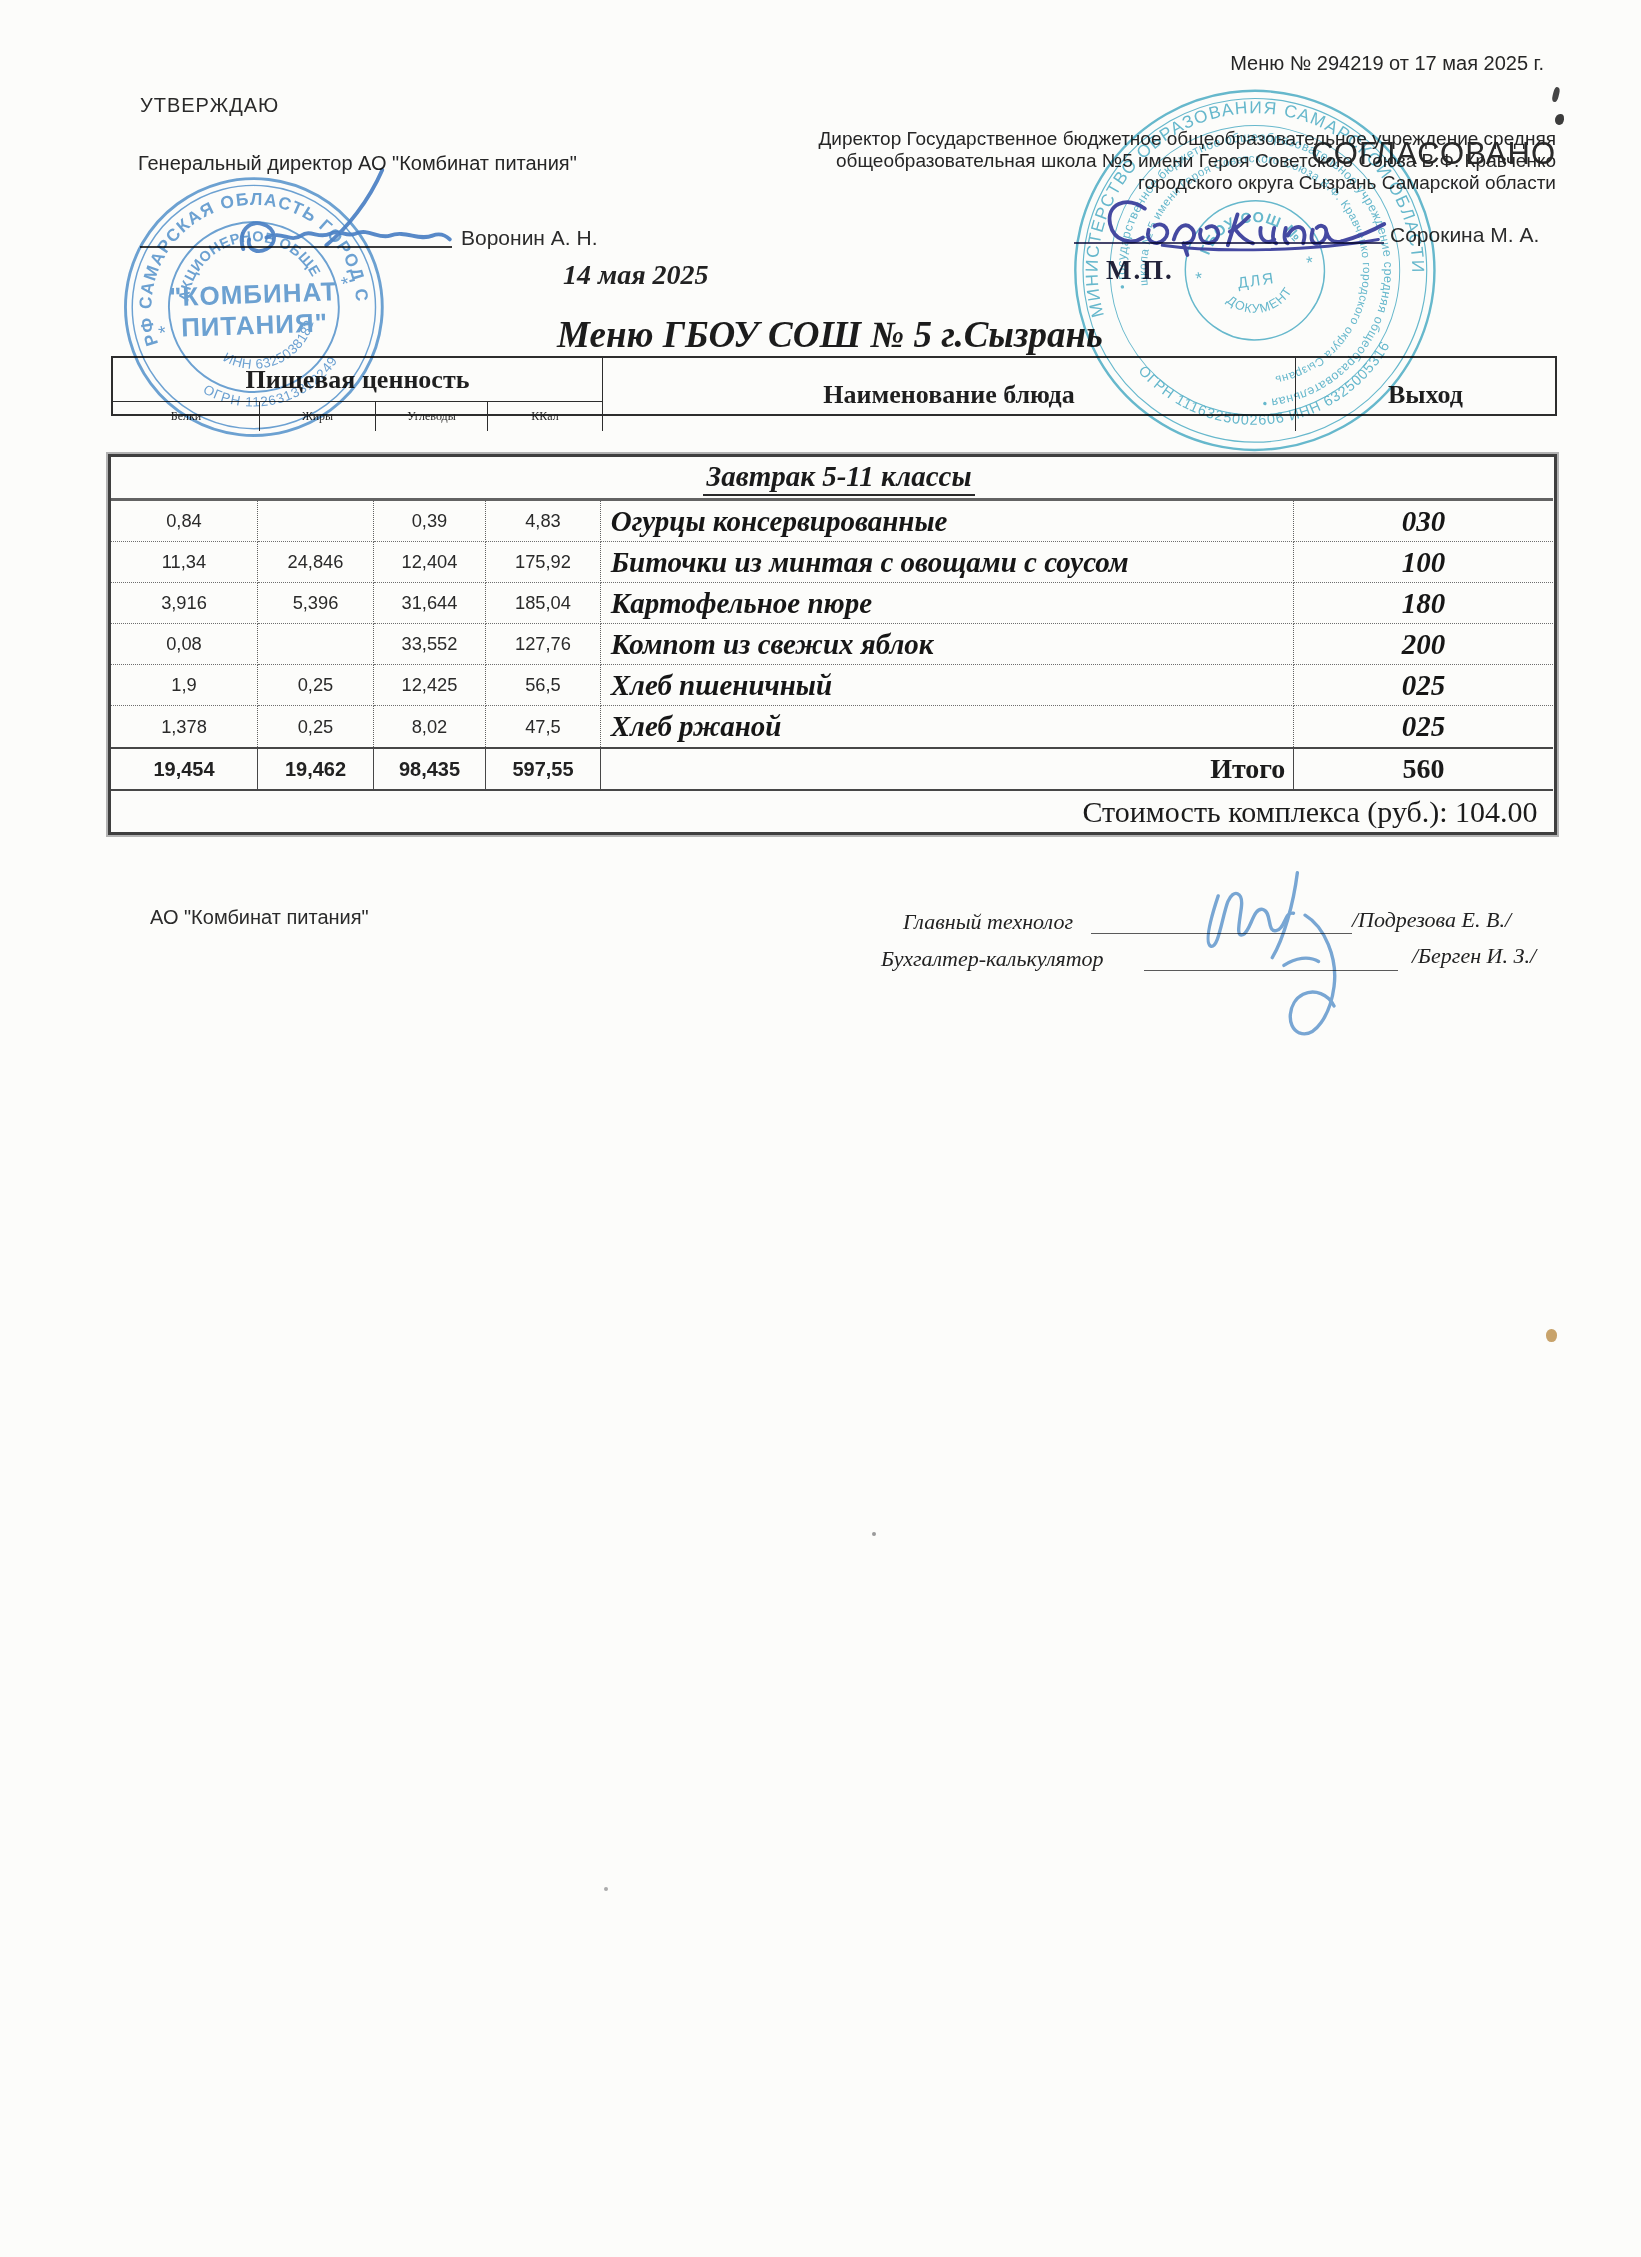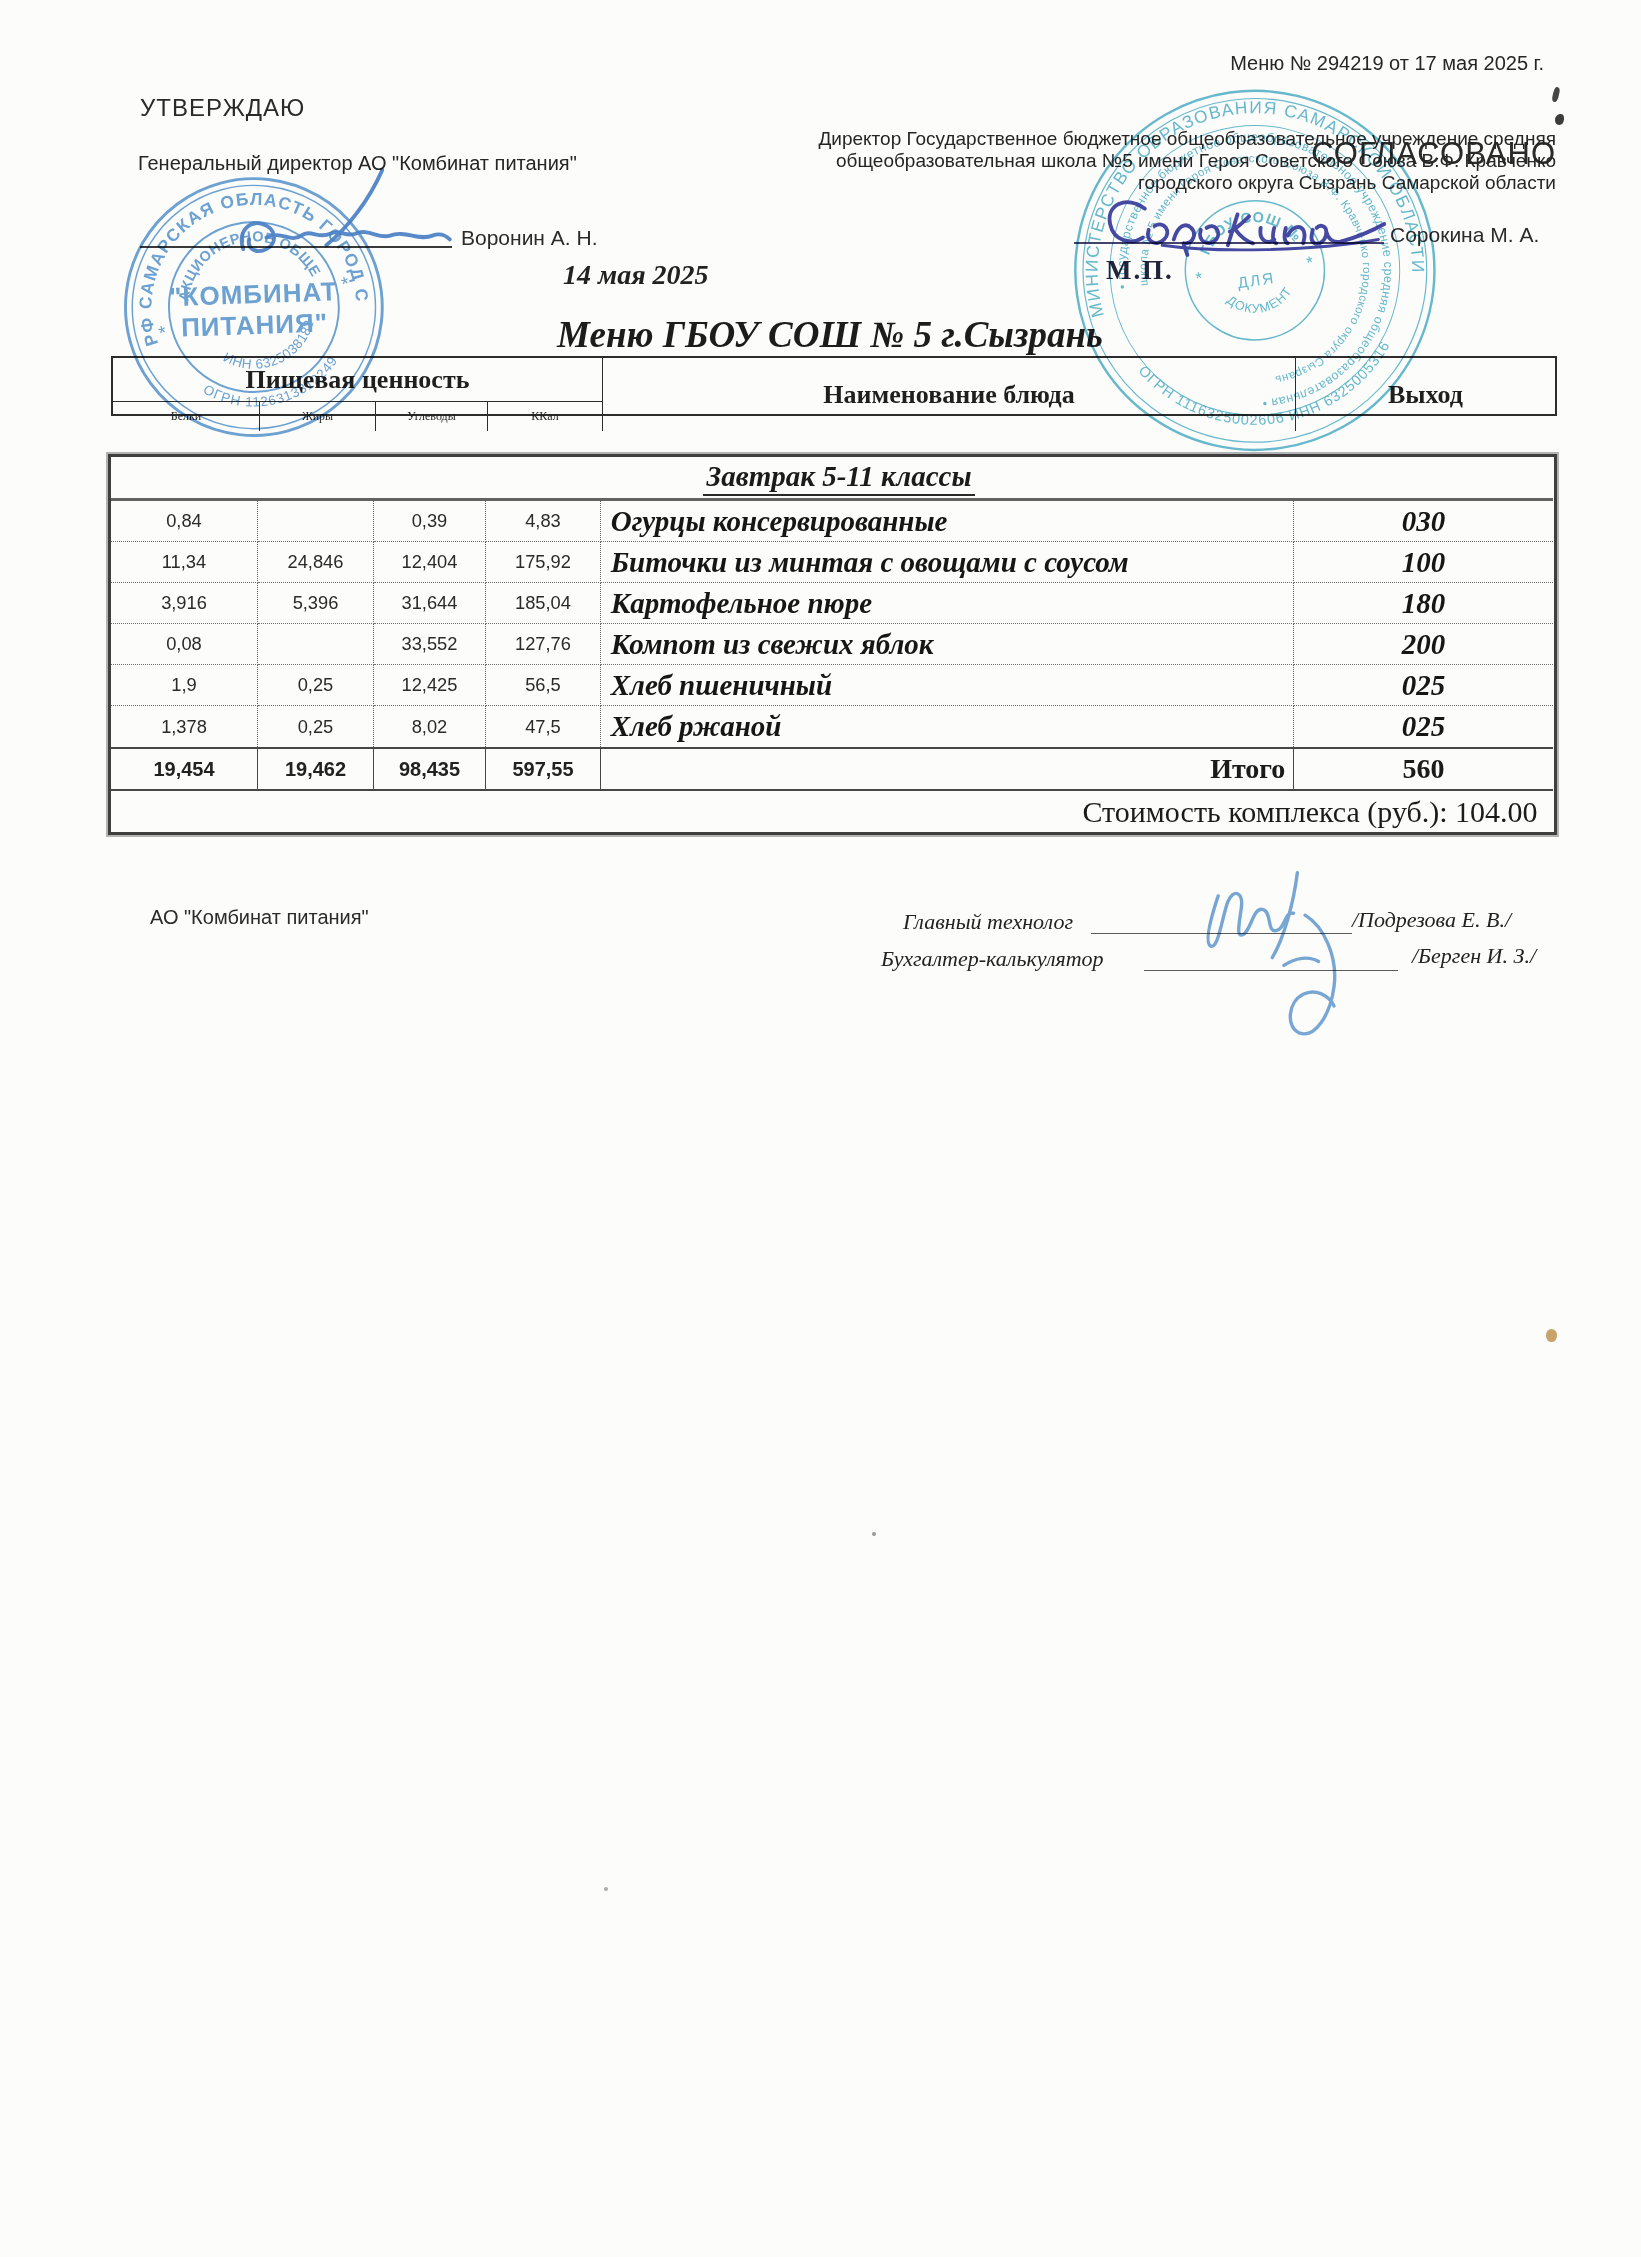--- a/index.html
+++ b/index.html
@@ -6,21 +6,21 @@
   .page{
     position:relative;width:1641px;height:2257px;margin:0 auto;
     background:#fcfcfa;overflow:hidden;
     font-family:"Liberation Sans",sans-serif;color:#1f1f1f;
   }
   .abs{position:absolute;}
   .serif{font-family:"Liberation Serif",serif;}
 
   
   .meta-line{top:52px;right:97px;font-size:20px;color:#262626;}
-  .approve-heading{left:140px;top:94px;font-size:24px;letter-spacing:1px;color:#2a2a2a;}
+  .approve-heading{left:140px;top:94px;font-size:20px;letter-spacing:1px;color:#2a2a2a;}
   .agree-heading{top:92px;right:85px;font-size:31px;letter-spacing:1px;color:#2a2a2a;margin-top:44px;}
   .approve-role{left:138px;top:152px;font-size:20px;color:#262626;}
   .agree-role{top:128px;right:85px;font-size:19px;line-height:22px;text-align:right;color:#262626;}
   .sig-line{border-bottom:2.4px solid #3a3a3a;height:0;}
   .sig-line-left{left:140px;top:246px;width:312px;}
   .sig-line-right{left:1074px;top:242px;width:310px;border-color:#44446a;}
   .approve-signer{left:461px;top:226px;font-size:21px;color:#2b2b2b;}
   .agree-signer{left:1390px;top:223px;font-size:21px;color:#2b2b2b;}
   .approve-date{left:563px;top:259px;font-size:28px;font-weight:bold;font-style:italic;color:#222;}
   .seal-mark{left:1106px;top:255px;font-size:27px;font-weight:bold;color:#23233a;letter-spacing:1.9px;}

